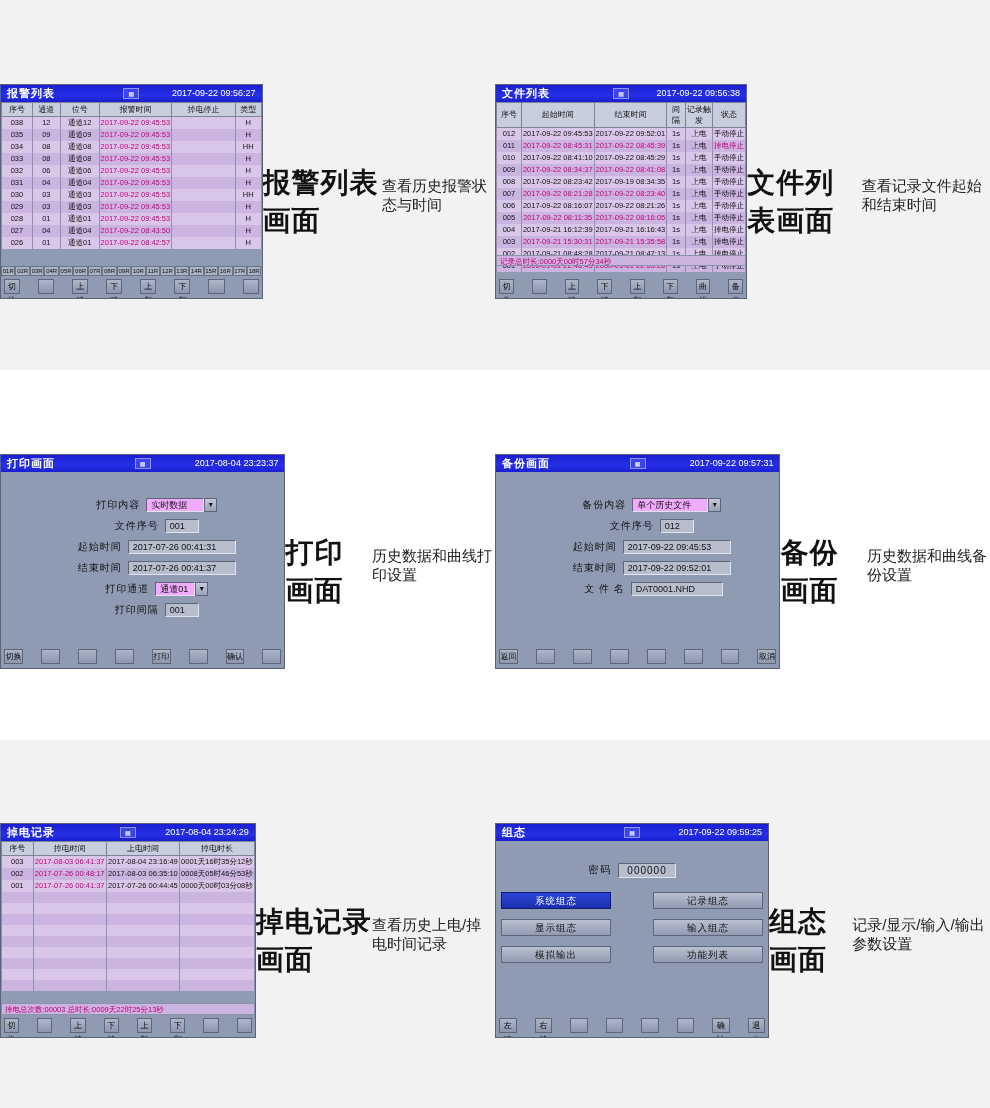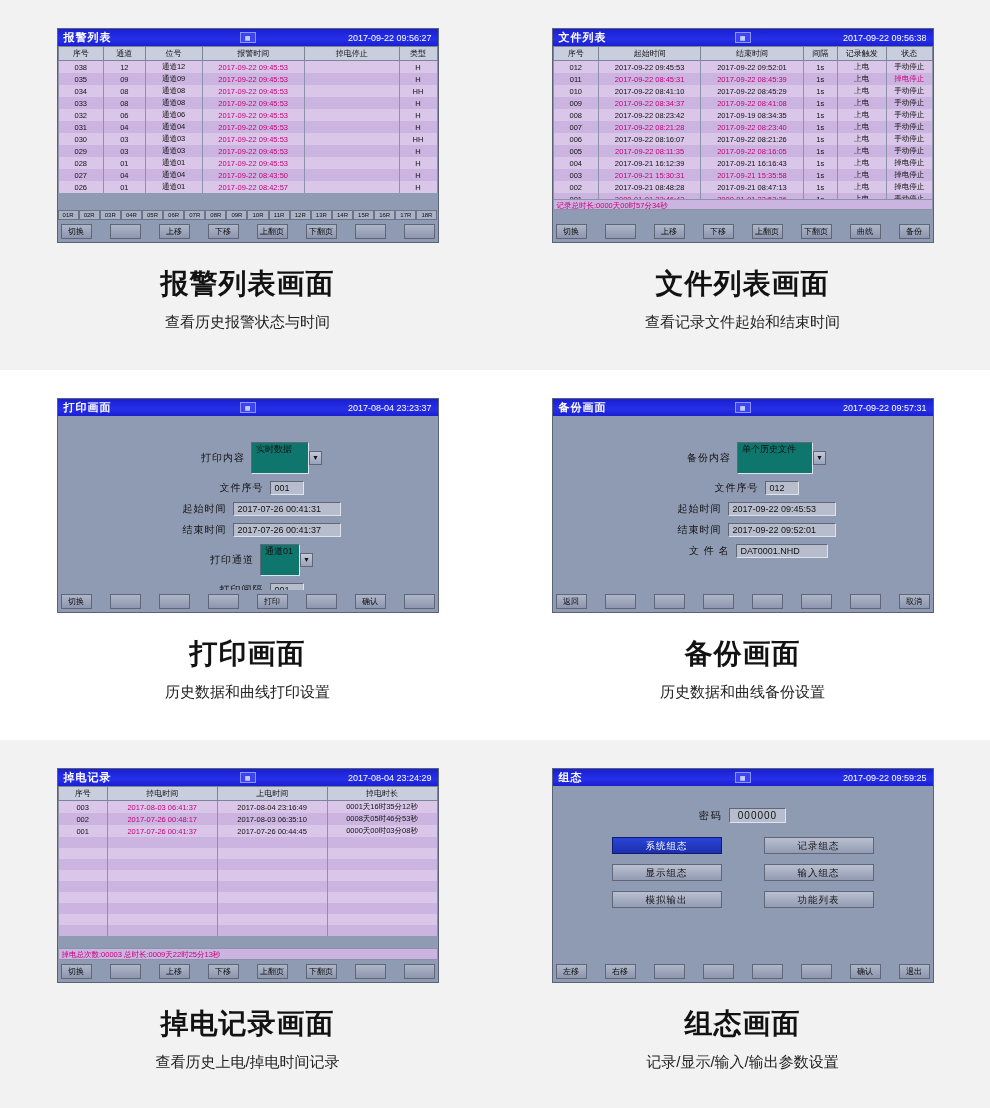--- a/index.html
+++ b/index.html
@@ -10,22 +10,22 @@
     background: #ffffff;
     color: #111;
   }
   .grid {
     display: grid;
     grid-template-columns: 495px 495px;
     grid-template-rows: 370px 370px 368px;
     width: 990px; height: 1108px;
   }
   .cell {
-    display: flex; flex-direction: column; align-items: center;
-    padding-top: 28px;
+    display: flex; align-items: center;
+    padding-top: 12px;
   }
   .cell.gray { background: #f2f2f2; }
   .cell.white { background: #ffffff; }
 
   
   .screen {
     width: 382px; height: 215px;
     background: #8f9ab3;
     border: 1px solid #5a6275;
     position: relative;
@@ -105,23 +105,23 @@
   }
   .frow { display: flex; align-items: center; margin-bottom: 7px; font-size: 10px; }
   .flabel { width: 78px; text-align: right; padding-right: 6px; letter-spacing:1px;}
   .fval {
     background: #b7bdcc; border-top: 1px solid #5f6678; border-left: 1px solid #5f6678;
     border-right: 1px solid #dfe3ee; border-bottom: 1px solid #dfe3ee;
     height: 14px; line-height: 13px; padding: 0 4px; font-size: 9px; min-width: 34px;
   }
   .fsel { display: flex; align-items: center; }
   .fsel .cap {
-    background: #0f766e; border-top: 1px solid #5f6678; border-left: 1px solid #5f6678;
+    background: #f0abfc; border-top: 1px solid #5f6678; border-left: 1px solid #5f6678;
     border-right:1px solid #dfe3ee; border-bottom:1px solid #dfe3ee;
-    height: 32px; line-height: 13px; padding: 0 4px; font-size: 9px;
+    height: 14px; line-height: 13px; padding: 0 4px; font-size: 9px;
   }
   .fsel .arw {
     width: 13px; height: 14px; background: linear-gradient(#c4cadb,#9aa2b8);
     border: 1px solid #5f6678; font-size: 7px; text-align:center; line-height:12px;
   }
 
   
   .cfgwrap { padding-top: 22px; display:flex; flex-direction:column; align-items:center; }
   .pwrow { display:flex; align-items:center; font-size:10px; margin-bottom: 14px; }
   .pwrow .pl { letter-spacing:2px; margin-right:6px; }

